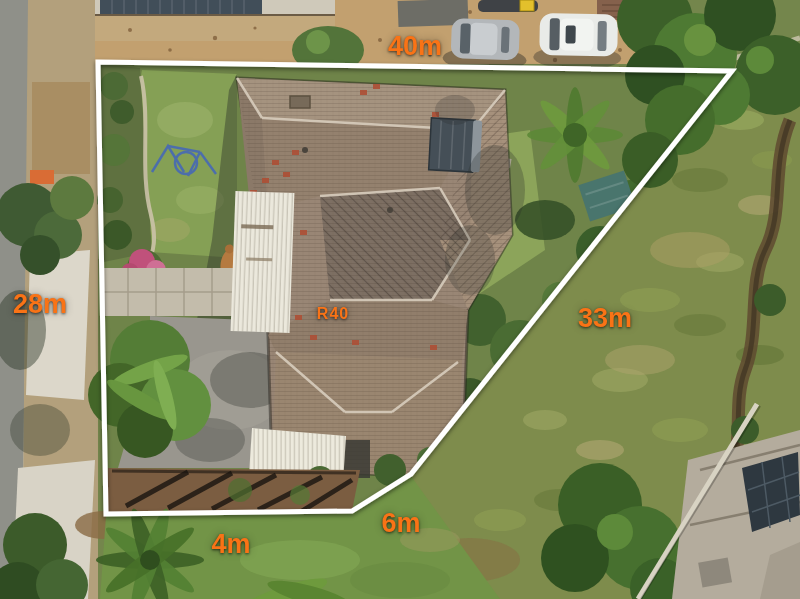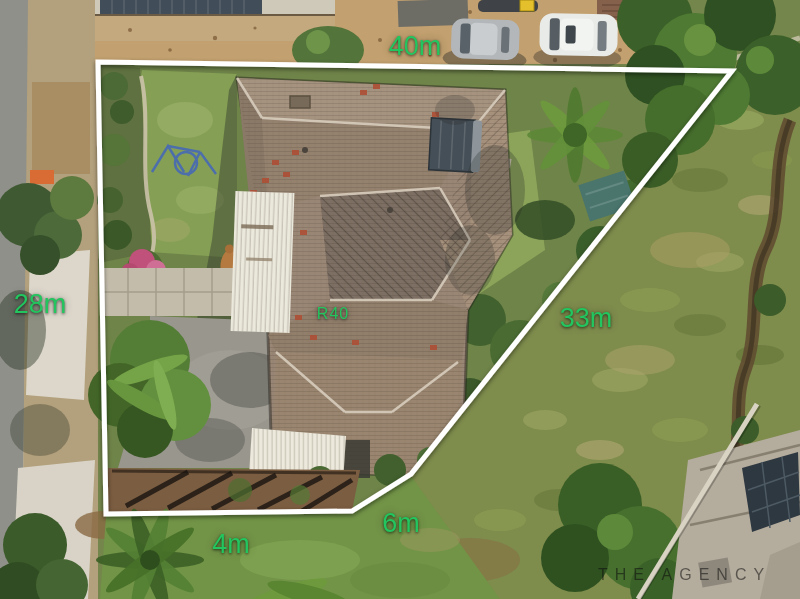--- a/index.html
+++ b/index.html
@@ -3,21 +3,21 @@
 <meta charset="utf-8">
 <style>
   html,body{margin:0;padding:0;background:#222;}
   .stage{
     position:relative;width:800px;height:599px;overflow:hidden;
     font-family:"Liberation Sans", sans-serif;
   }
   .stage svg.scene{position:absolute;left:0;top:0;display:block;}
   .dim-label{
     position:absolute;transform:translate(-50%,-50%);
-    color:#22c55e;font-weight:400;font-size:27px;line-height:1;
+    color:#f97316;font-weight:700;font-size:27px;line-height:1;
     text-shadow:0 1px 3px rgba(0,0,0,.65), 0 0 9px rgba(0,0,0,.3);
     white-space:nowrap;pointer-events:none;
   }
   .area-label{font-size:39px;letter-spacing:1px;}
   .area-label sup{font-size:55%;position:relative;top:-0.45em;}
   .zoning-label{font-size:16px;letter-spacing:1px;}
   .watermark{
     position:absolute;color:rgba(12,12,12,.55);
     font-size:16px;font-weight:500;letter-spacing:7px;white-space:nowrap;
     pointer-events:none;
@@ -374,21 +374,20 @@
       <circle cx="760" cy="60" r="14" fill="#5d8a3a"></circle>
     </g>
 
     <g filter="url(#lineShadow)">
       <polygon points="98,62 732,71 411,474 352,511 106,514" fill="none" stroke="#ffffff" stroke-width="5" stroke-linejoin="miter"></polygon>
     </g>
   </svg>
 
   <div class="dim-label" style="left:415px;top:46px">40m</div>
   <div class="dim-label" style="left:40px;top:304px">28m</div>
-  <div class="dim-label" style="left:586px;top:318px">33m</div>
+  <div class="dim-label" style="left:605px;top:318px">33m</div>
   <div class="dim-label" style="left:231px;top:544px">4m</div>
   <div class="dim-label" style="left:401px;top:523px">6m</div>
 
   <div class="dim-label zoning-label" style="left:333px;top:314px">R40</div>
 
-  <div class="watermark" style="left:598px;top:566px">THE AGENCY</div>
 
 </div>
 
 </body></html>

